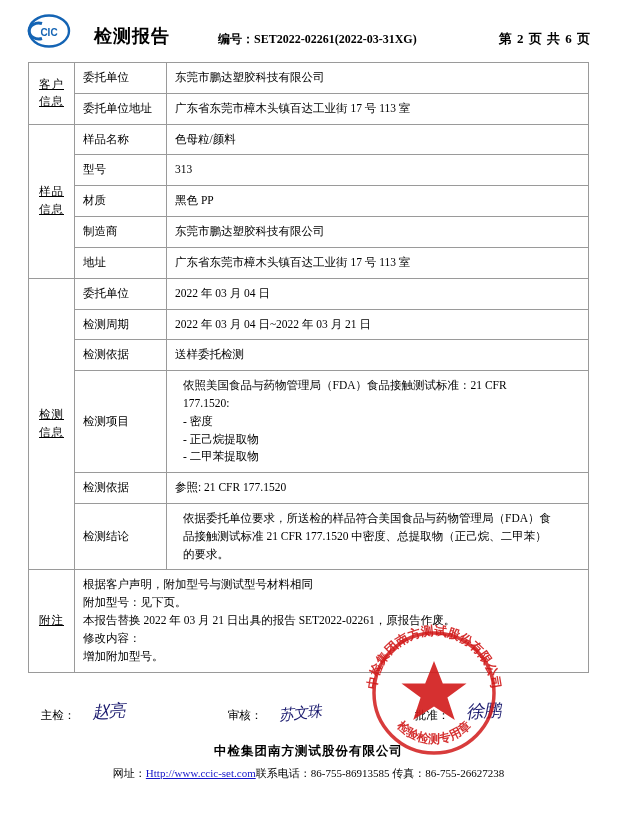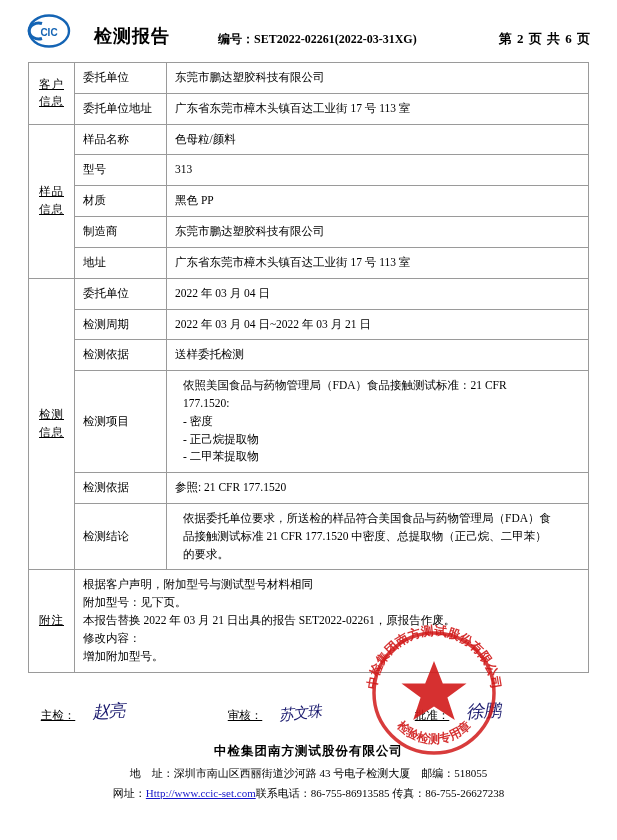--- a/index.html
+++ b/index.html
@@ -104,21 +104,20 @@
   .sig-wrap {
     position: relative;
     width: 561px;
     margin: 0 28px;
   }
   table.sig {
     border-collapse: collapse;
     width: 561px;
     table-layout: fixed;
     margin-top: 14px;
-    text-decoration: underline;
   }
   table.sig td {
     font-size: 11.5px;
     padding: 6px 4px;
     vertical-align: bottom;
     height: 30px;
   }
   .sig-label { width: 56px; text-align: center; white-space: nowrap; }
   .sig-slot { position: relative; }
   .handwrite {
@@ -313,17 +312,16 @@
         </text>
         <text font-size="12" fill="#d11a1a" font-family="Liberation Sans, sans-serif" opacity="0.9" font-weight="bold">
           <textPath href="#sealarcbot" startOffset="50%" text-anchor="middle">检验检测专用章</textPath>
         </text>
       </svg>
     </div>
   </div>
 
   <div class="footer">
     <div class="f-company">中检集团南方测试股份有限公司</div>
-    <div class="f-line">地　址：深圳市南山区西丽街道沙河路 43 号电子检测大厦　邮编：518055</div>
     <div class="f-line"><span>网址：</span><span class="underline">Http://www.ccic-set.com</span><span>联系电话：86-755-86913585 传真：86-755-26627238</span></div>
   </div>
 
 </div>
 
 </body></html>

